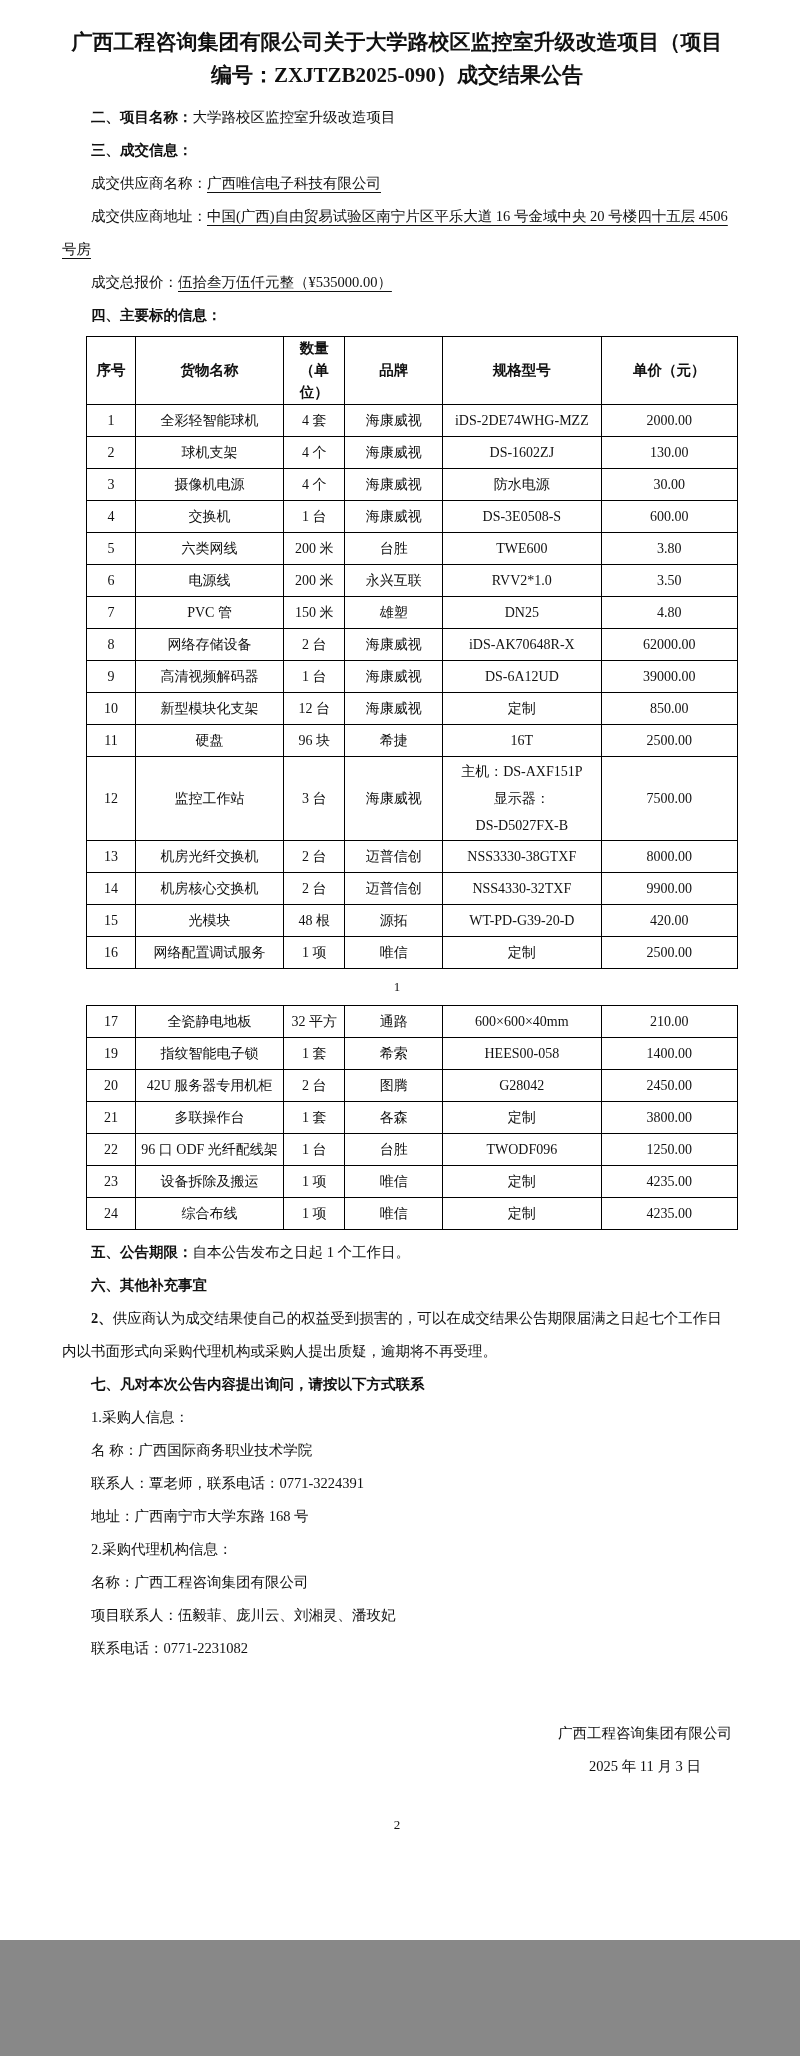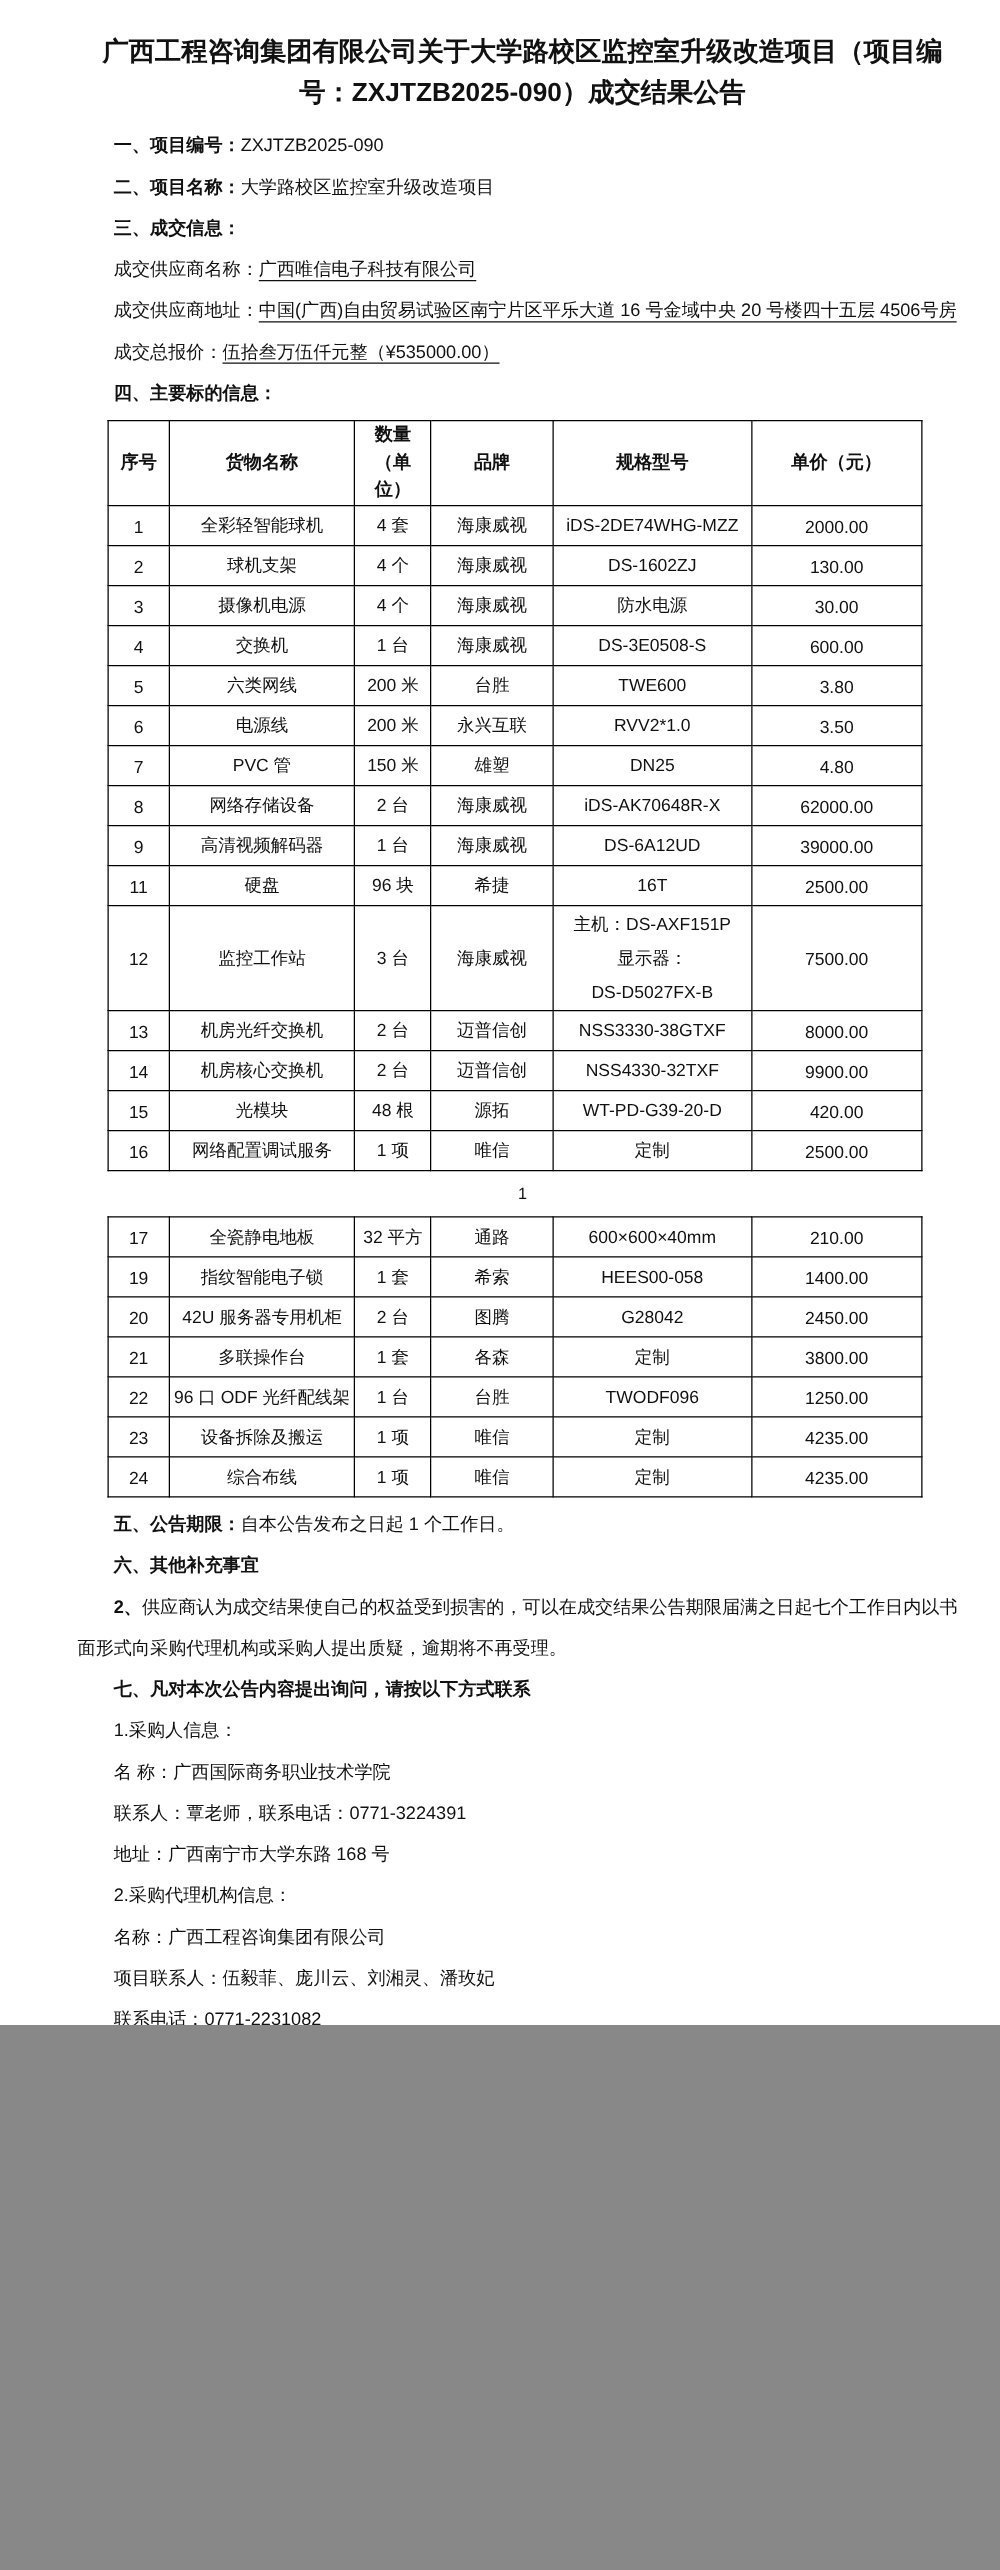--- a/index.html
+++ b/index.html
@@ -1,24 +1,24 @@
 <!DOCTYPE html>
 <html><head>
 <meta charset="utf-8">
 <style>
   html,body{margin:0;padding:0;background:#888;}
   .page{
     position:relative;
-    width:800px;height:1620px;
+    width:800px;height:1940px;
     margin:0 auto;
     background:#ffffff;
     color:#111;
-    font-family:Liberation Sans, sans-serif;
+    font-family:Liberation Serif, serif;
     box-sizing:border-box;
-    padding:26px 26px 0 62px;
+    padding:26px 68px 0 62px;
     overflow:hidden;
   }
   .doc-title{
     font-size:21px;
     font-weight:bold;
     text-align:center;
     line-height:1.55;
     margin:0 0 10px 0;
   }
   .para{
@@ -76,21 +76,20 @@
   }
   .page-num-2{margin-top:32px;}
 </style>
 </head>
 <body>
 
 <div class="page">
 
   <h1 class="doc-title">广西工程咨询集团有限公司关于大学路校区监控室升级改造项目（项目编号：ZXJTZB2025-090）成交结果公告</h1>
 
-  <p class="para"><span class="b">一、项目编号：</span><span>ZXJTZB2025-090</span></p>
 
   <p class="para"><span class="b">二、项目名称：</span><span>大学路校区监控室升级改造项目</span></p>
 
   <p class="para"><span class="b">三、成交信息：</span></p>
 
   <p class="para"><span>成交供应商名称：</span><span class="u">广西唯信电子科技有限公司</span></p>
 
   <p class="para"><span>成交供应商地址：</span><span class="u">中国(广西)自由贸易试验区南宁片区平乐大道 16 号金域中央 20 号楼四十五层 4506号房</span></p>
 
   <p class="para"><span>成交总报价：</span><span class="u">伍拾叁万伍仟元整（¥535000.00）</span></p>
@@ -183,20 +182,28 @@
   </tr>
         <tr>
     <td class="c-seq">9</td>
     <td class="c-name">高清视频解码器</td>
     <td class="c-qty">1 台</td>
     <td class="c-brand">海康威视</td>
     <td class="c-spec">DS-6A12UD</td>
     <td class="c-price">39000.00</td>
   </tr>
         <tr>
+    <td class="c-seq">10</td>
+    <td class="c-name">新型模块化支架</td>
+    <td class="c-qty">12 台</td>
+    <td class="c-brand">海康威视</td>
+    <td class="c-spec">定制</td>
+    <td class="c-price">850.00</td>
+  </tr>
+        <tr>
     <td class="c-seq">11</td>
     <td class="c-name">硬盘</td>
     <td class="c-qty">96 块</td>
     <td class="c-brand">希捷</td>
     <td class="c-spec">16T</td>
     <td class="c-price">2500.00</td>
   </tr>
         <tr>
     <td class="c-seq">12</td>
     <td class="c-name">监控工作站</td>

